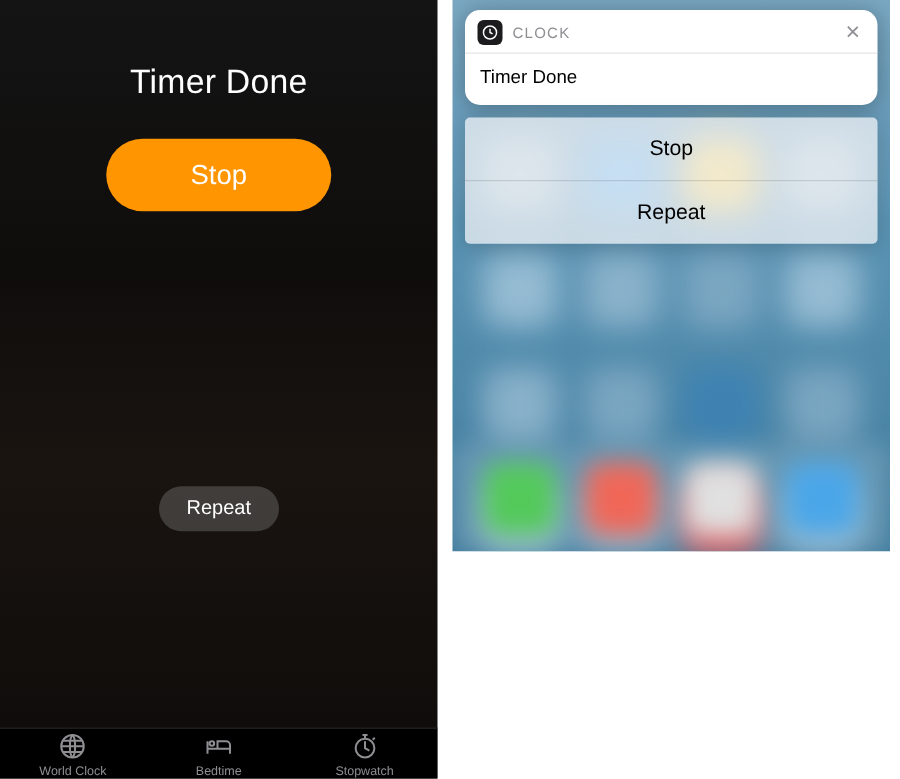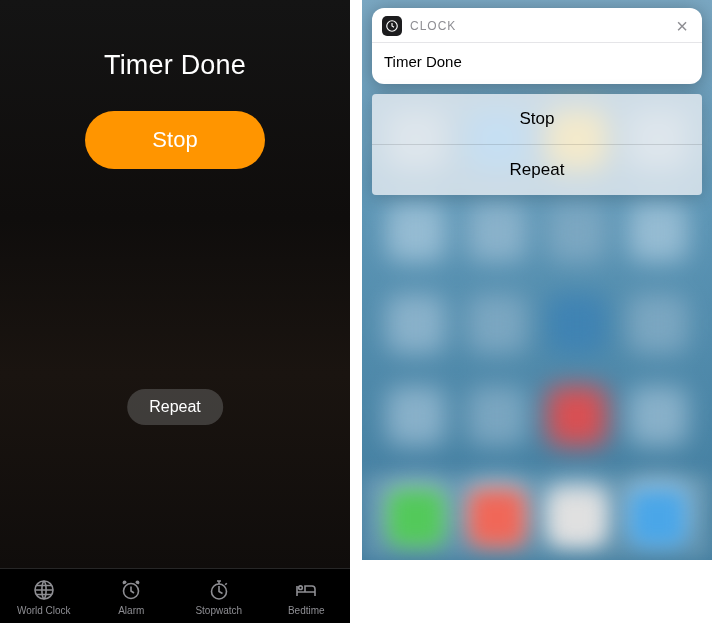--- a/index.html
+++ b/index.html
@@ -53,21 +53,21 @@
       bottom: 198px;
       background: rgba(120,120,120,0.42);
       color: #fff;
       border: none;
       border-radius: 20px;
       padding: 9px 22px;
       font-size: 16px;
       cursor: pointer;
     }
     .pl-tabbar {
-      height: 55px;
+      height: 41px;
       width: 100%;
       background: #000;
       border-top: 1px solid #272727;
       display: flex;
       justify-content: space-around;
       align-items: center;
       text-decoration: underline;
     }
     .tab-item {
       flex: 1;
@@ -79,21 +79,21 @@
       font-size: 10px;
       cursor: pointer;
     }
     .tab-item.active { color: #ff9500; }
     .tab-item .tab-icon-wrap { height: 26px; display:flex; align-items:center; justify-content:center; }
     .tab-item svg { width: 24px; height: 24px; }
 
     
     .phone-right {
       width: 350px;
-      height: 560px;
+      height: 441px;
       position: relative;
       overflow: hidden;
       background: linear-gradient(180deg, #7aa7c2 0%, #5b94b4 40%, #3f7b9d 100%);
     }
     .home-blur {
       position: absolute;
       inset: 0;
       filter: blur(12px);
       display: grid;
       grid-template-columns: repeat(4, 1fr);
@@ -202,45 +202,33 @@
           <circle cx="12" cy="12" r="9"></circle>
           <path d="M3 12h18M12 3c2.8 2.6 2.8 15.4 0 18M12 3c-2.8 2.6-2.8 15.4 0 18"></path>
           <path d="M4.5 7.5h15M4.5 16.5h15"></path>
         </svg>
       </span>
       <span>World Clock</span>
     </div>
     <div class="tab-item">
       <span class="tab-icon-wrap">
         <svg viewBox="0 0 24 24" fill="currentColor">
-          <circle cx="12" cy="13" r="7.5" fill="none" stroke="currentColor" stroke-width="1.6"></circle>
-          <path d="M12 8.5v4.5l3 2" stroke="currentColor" stroke-width="1.6" fill="none"></path>
-          <path d="M4.2 5.8 7 3.3M19.8 5.8 17 3.3" stroke="currentColor" stroke-width="1.8"></path>
-          <circle cx="5.5" cy="4.2" r="1.8"></circle>
-            <circle cx="18.5" cy="4.2" r="1.8"></circle>
+          <path d="M3 8v10M3 14h18v4M21 14v-3a3 3 0 0 0-3-3h-7v6M6.5 11.5a1.8 1.8 0 1 0 0-3.6 1.8 1.8 0 0 0 0 3.6z" stroke="currentColor" stroke-width="1.6" fill="none"></path>
         </svg>
       </span>
-      <span>Alarm</span>
+      <span>Bedtime</span>
     </div>
     <div class="tab-item">
       <span class="tab-icon-wrap">
         <svg viewBox="0 0 24 24" fill="none" stroke="currentColor" stroke-width="1.6">
           <circle cx="12" cy="13.5" r="7.5"></circle>
           <path d="M12 8v5.5l3.5 2M10 3h4M12 3v3M18.2 6.8l1.6-1.6"></path>
         </svg>
       </span>
       <span>Stopwatch</span>
-    </div>
-    <div class="tab-item">
-      <span class="tab-icon-wrap">
-        <svg viewBox="0 0 24 24" fill="currentColor">
-          <path d="M3 8v10M3 14h18v4M21 14v-3a3 3 0 0 0-3-3h-7v6M6.5 11.5a1.8 1.8 0 1 0 0-3.6 1.8 1.8 0 0 0 0 3.6z" stroke="currentColor" stroke-width="1.6" fill="none"></path>
-        </svg>
-      </span>
-      <span>Bedtime</span>
     </div>
   </div>
 </div>
 
 <div class="phone-right">
   <div class="home-blur">
     <div class="home-icon hi1"></div>
       <div class="home-icon hi2"></div>
       <div class="home-icon hi3"></div>
       <div class="home-icon hi4"></div>

